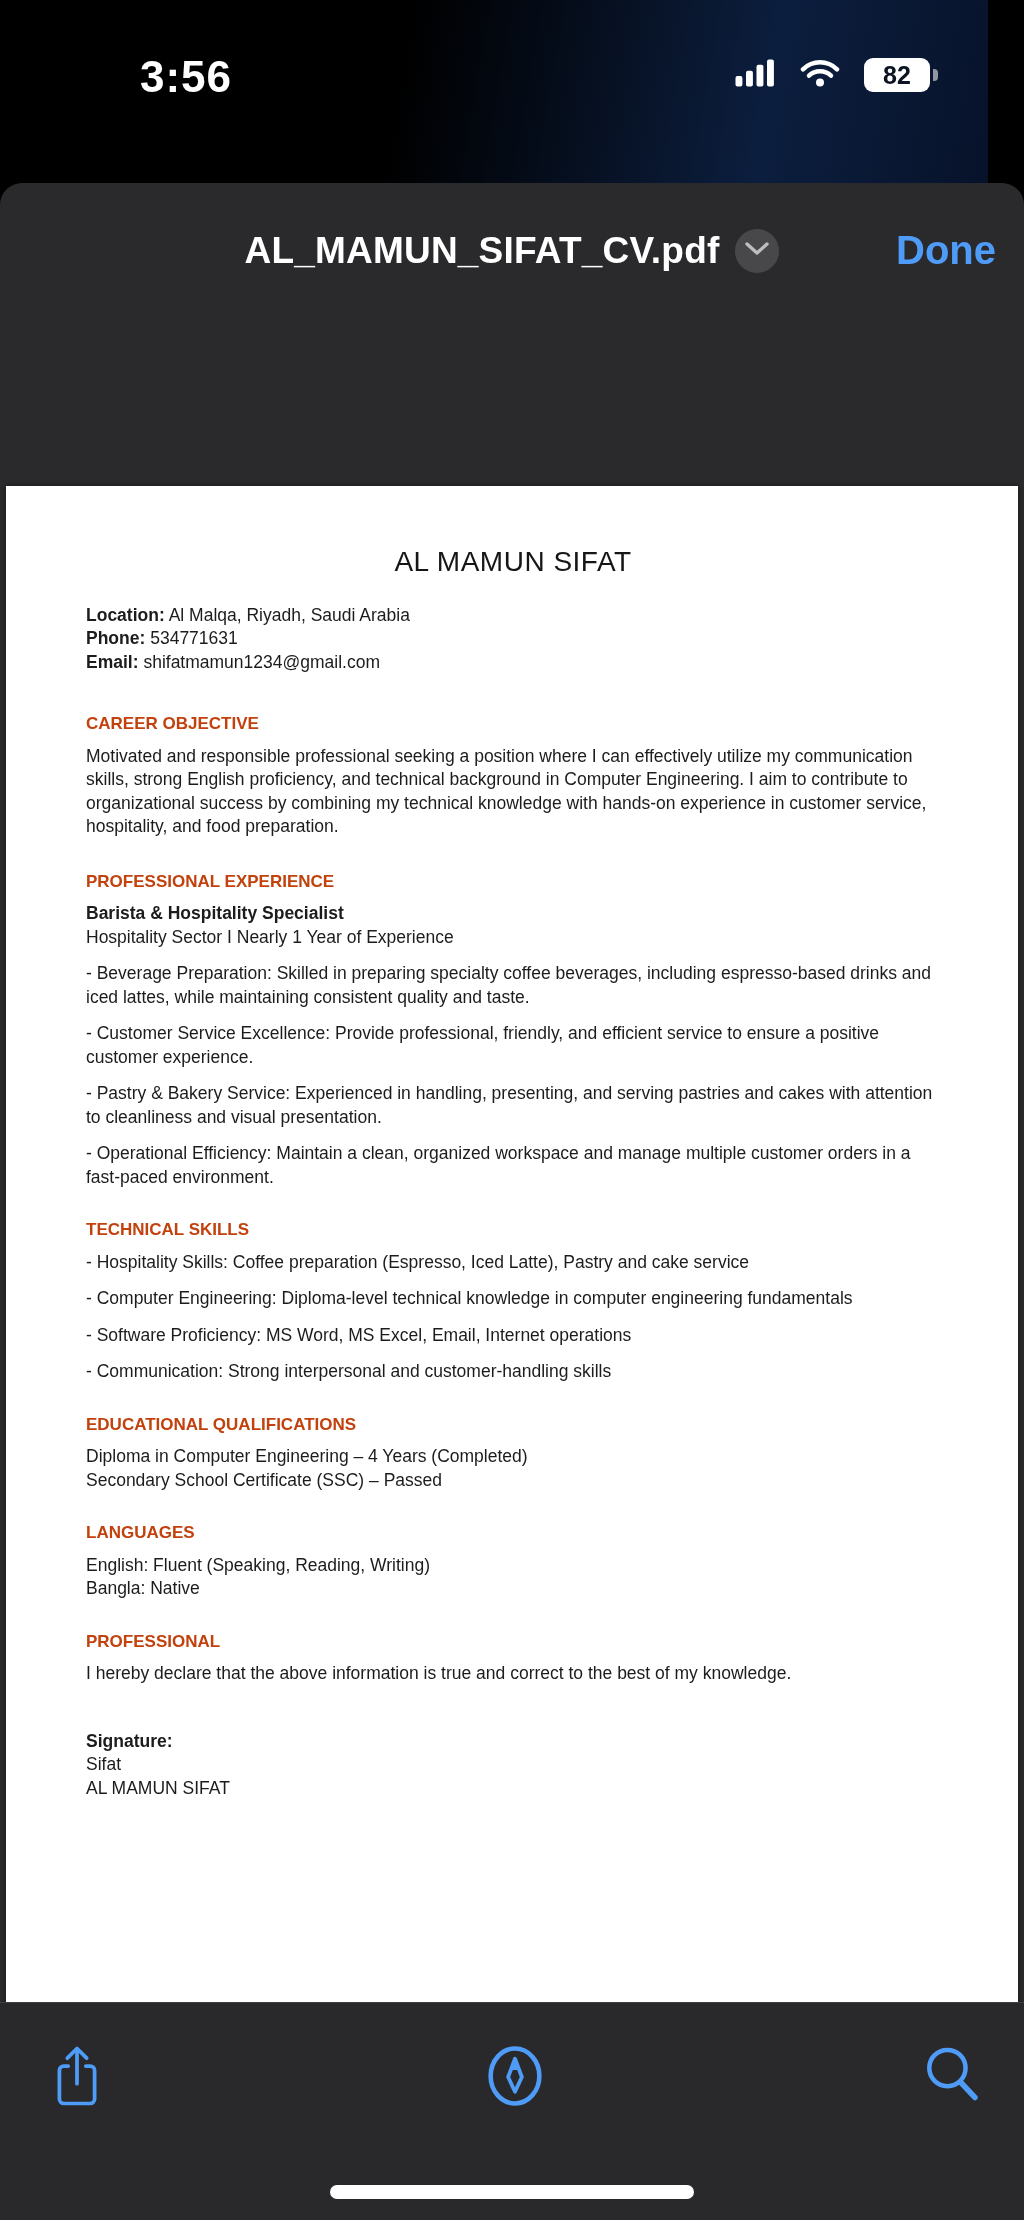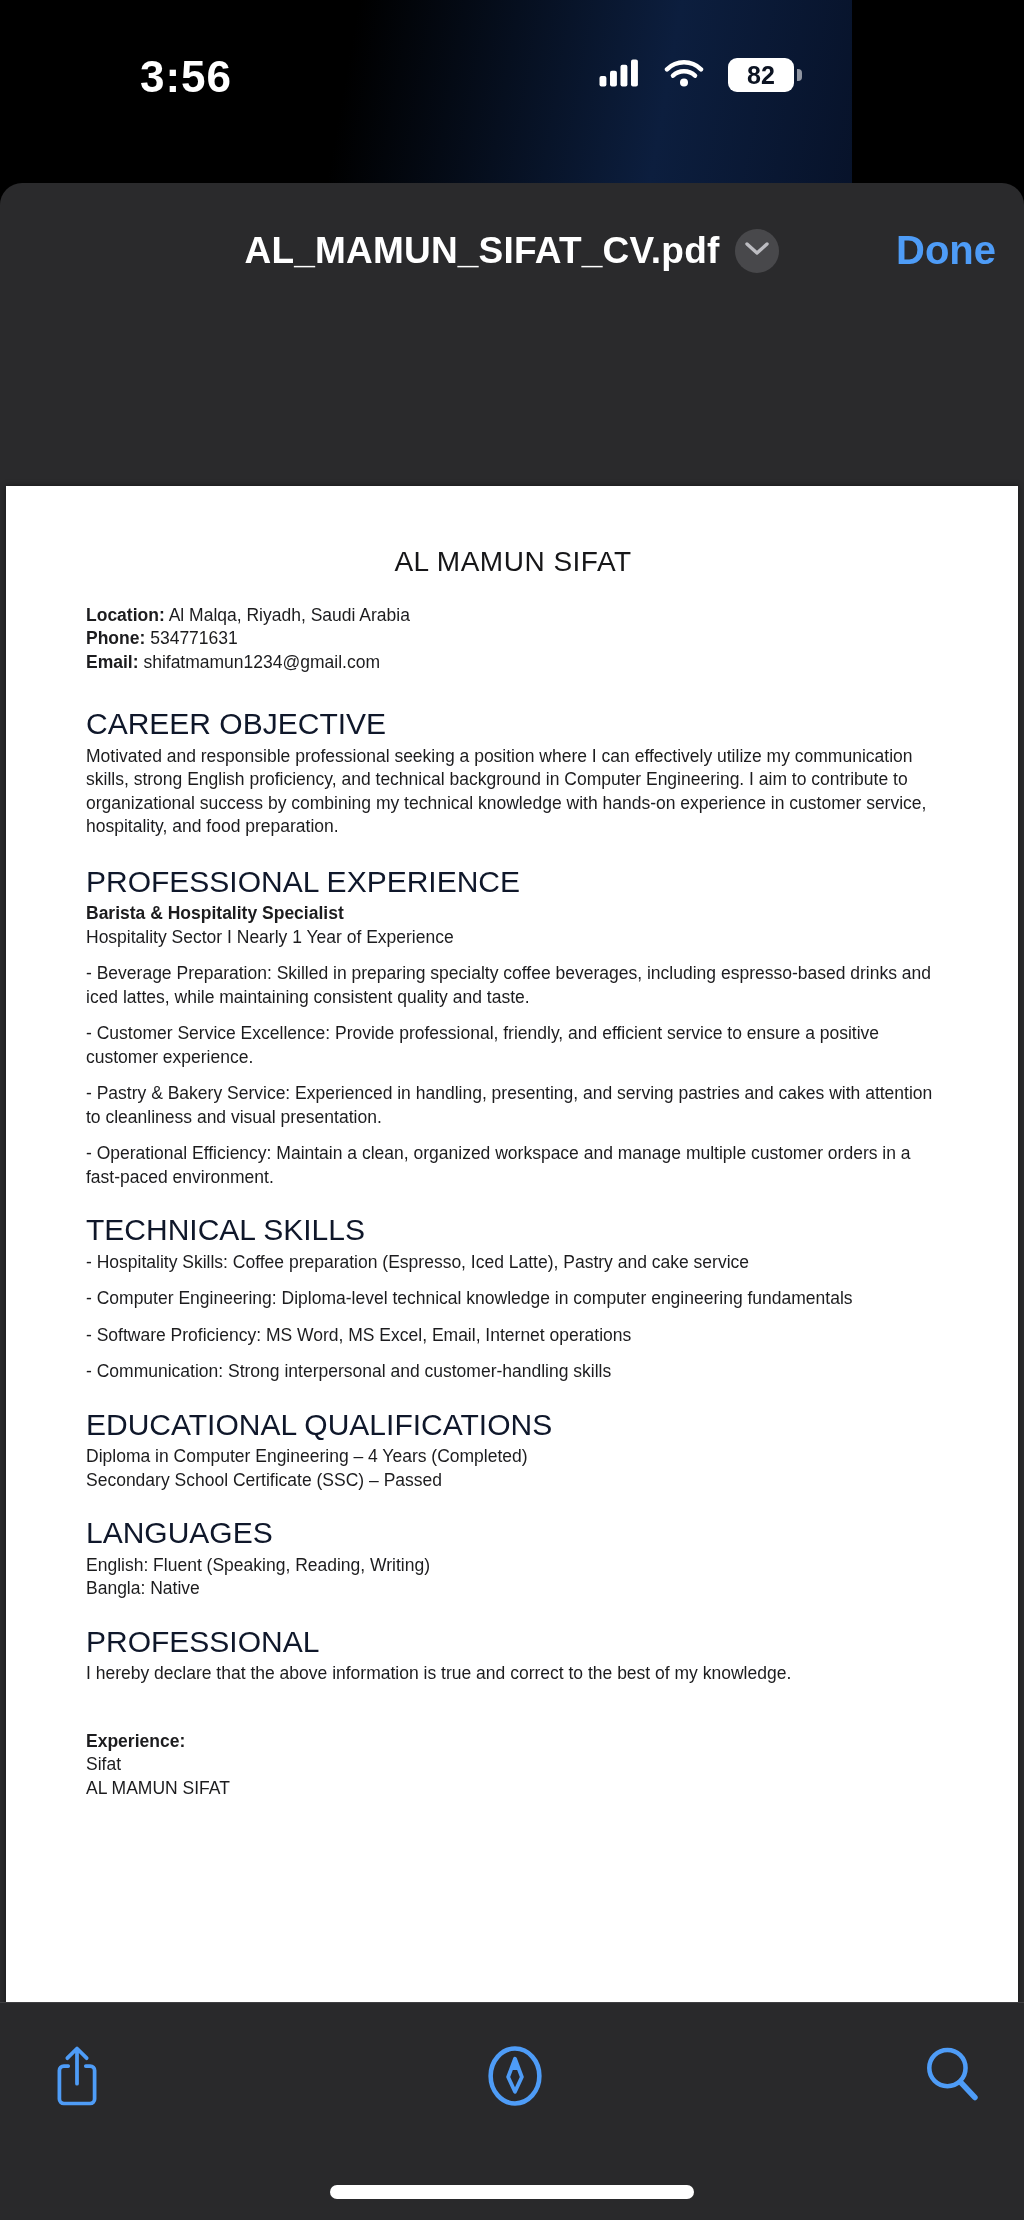--- a/index.html
+++ b/index.html
@@ -1,20 +1,20 @@
 <!DOCTYPE html>
 <html><head>
 <meta charset="utf-8">
 <style>
   html,body{margin:0;padding:0;background:#000;}
   .screen{position:relative;width:1024px;height:2220px;overflow:hidden;
           font-family:"Liberation Sans",sans-serif;background:#000;}
 
   
-  .bg-app{position:absolute;top:0;left:0;width:852px;height:260px;
+  .bg-app{position:absolute;top:0;left:0;width:988px;height:260px;
           background:linear-gradient(100deg,#000 0%,#000 40%,#0c1e3e 76%,#071229 100%);}
   .statusbar{position:absolute;top:0;left:0;right:0;height:110px;}
   .sb-time{position:absolute;left:140px;top:52px;font-size:44px;font-weight:700;
            color:#fff;letter-spacing:1px;}
   .sb-icons{position:absolute;right:58px;top:58px;display:flex;align-items:center;gap:24px;}
   .battery{position:relative;width:66px;height:34px;background:#fff;border-radius:9px;
            display:flex;align-items:center;justify-content:center;}
   .battery::after{content:"";position:absolute;right:-8px;top:11px;width:5px;height:12px;
            background:rgba(255,255,255,.55);border-radius:0 4px 4px 0;}
   .battery span{font-size:25px;font-weight:700;color:#0c1322;}
@@ -42,21 +42,21 @@
          font-family:"Liberation Sans",sans-serif;}
 
   
   .page{position:absolute;top:303px;left:6px;width:1012px;height:1592px;background:#fff;
         box-sizing:border-box;padding:64px 78px 0 80px;color:#1c1c1e;
         font-size:17.5px;line-height:23.5px;box-shadow:0 0 6px rgba(0,0,0,.45);}
   .pdf-title{font-size:28px;font-weight:400;text-align:center;margin:0 0 30px;
         letter-spacing:.5px;color:#161618;}
   .page p{margin:0;}
   .page b{font-weight:700;}
-  .sec-h{font-size:30px;font-weight:400;color:#0f172a;margin:0 0 9px;}
+  .sec-h{font-size:17px;font-weight:700;color:#c2410c;margin:0 0 9px;}
   .sec{margin-top:38px;}
   .sec-tight{margin-top:29px;}
   .bullet{margin-top:13px !important;}
   .sig{margin-top:44px;}
 
   
   .toolbar{position:absolute;left:0;bottom:0;width:1024px;height:217px;
         background:#29292b;border-top:1px solid #3f3f42;}
   .tb-btn{position:absolute;top:34px;background:none;border:none;padding:6px;cursor:pointer;}
   .tb-share{left:44px;}
@@ -165,21 +165,21 @@
         <p>English: Fluent (Speaking, Reading, Writing)</p>
         <p>Bangla: Native</p>
       </div>
 
       <div class="sec-tight">
         <h2 class="sec-h">PROFESSIONAL</h2>
         <p>I hereby declare that the above information is true and correct to the best of my knowledge.</p>
       </div>
 
       <div class="sig">
-        <p><b>Experience:</b></p>
+        <p><b>Signature:</b></p>
         <p>Sifat</p>
         <p>AL MAMUN SIFAT</p>
       </div>
     </div>
 
     <div class="toolbar">
       <button class="tb-btn tb-share">
         <span>
           <svg width="54" height="66" viewBox="0 0 24 30">
             <path d="M8 10.5H6a2 2 0 0 0-2 2v13a2 2 0 0 0 2 2h12a2 2 0 0 0 2-2v-13a2 2 0 0 0-2-2h-2" fill="none" stroke="#4e9cf7" stroke-width="1.7" stroke-linecap="round"></path>

